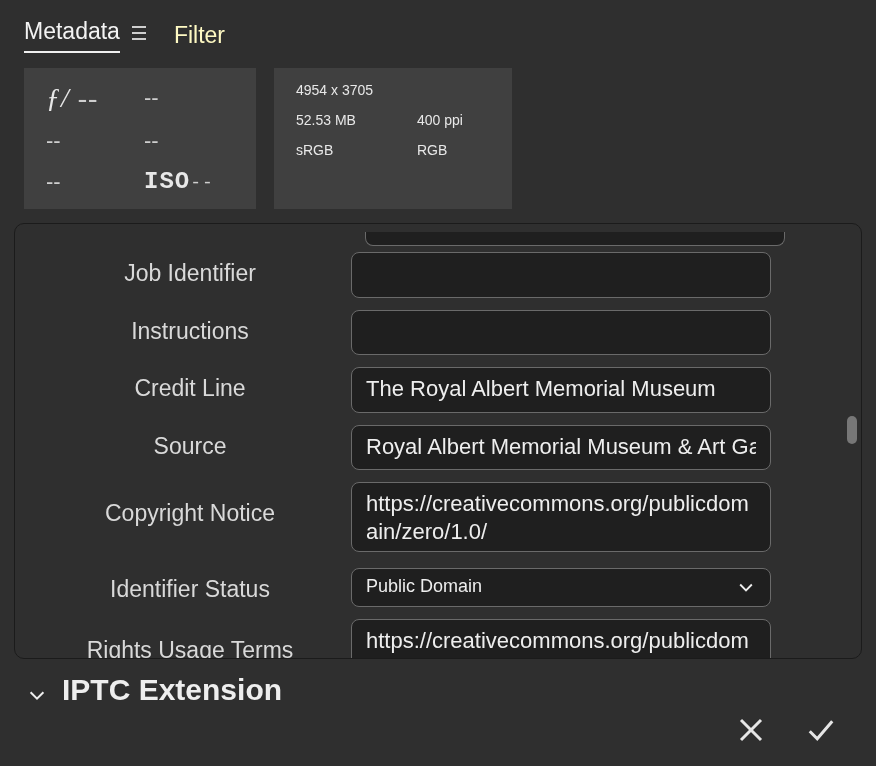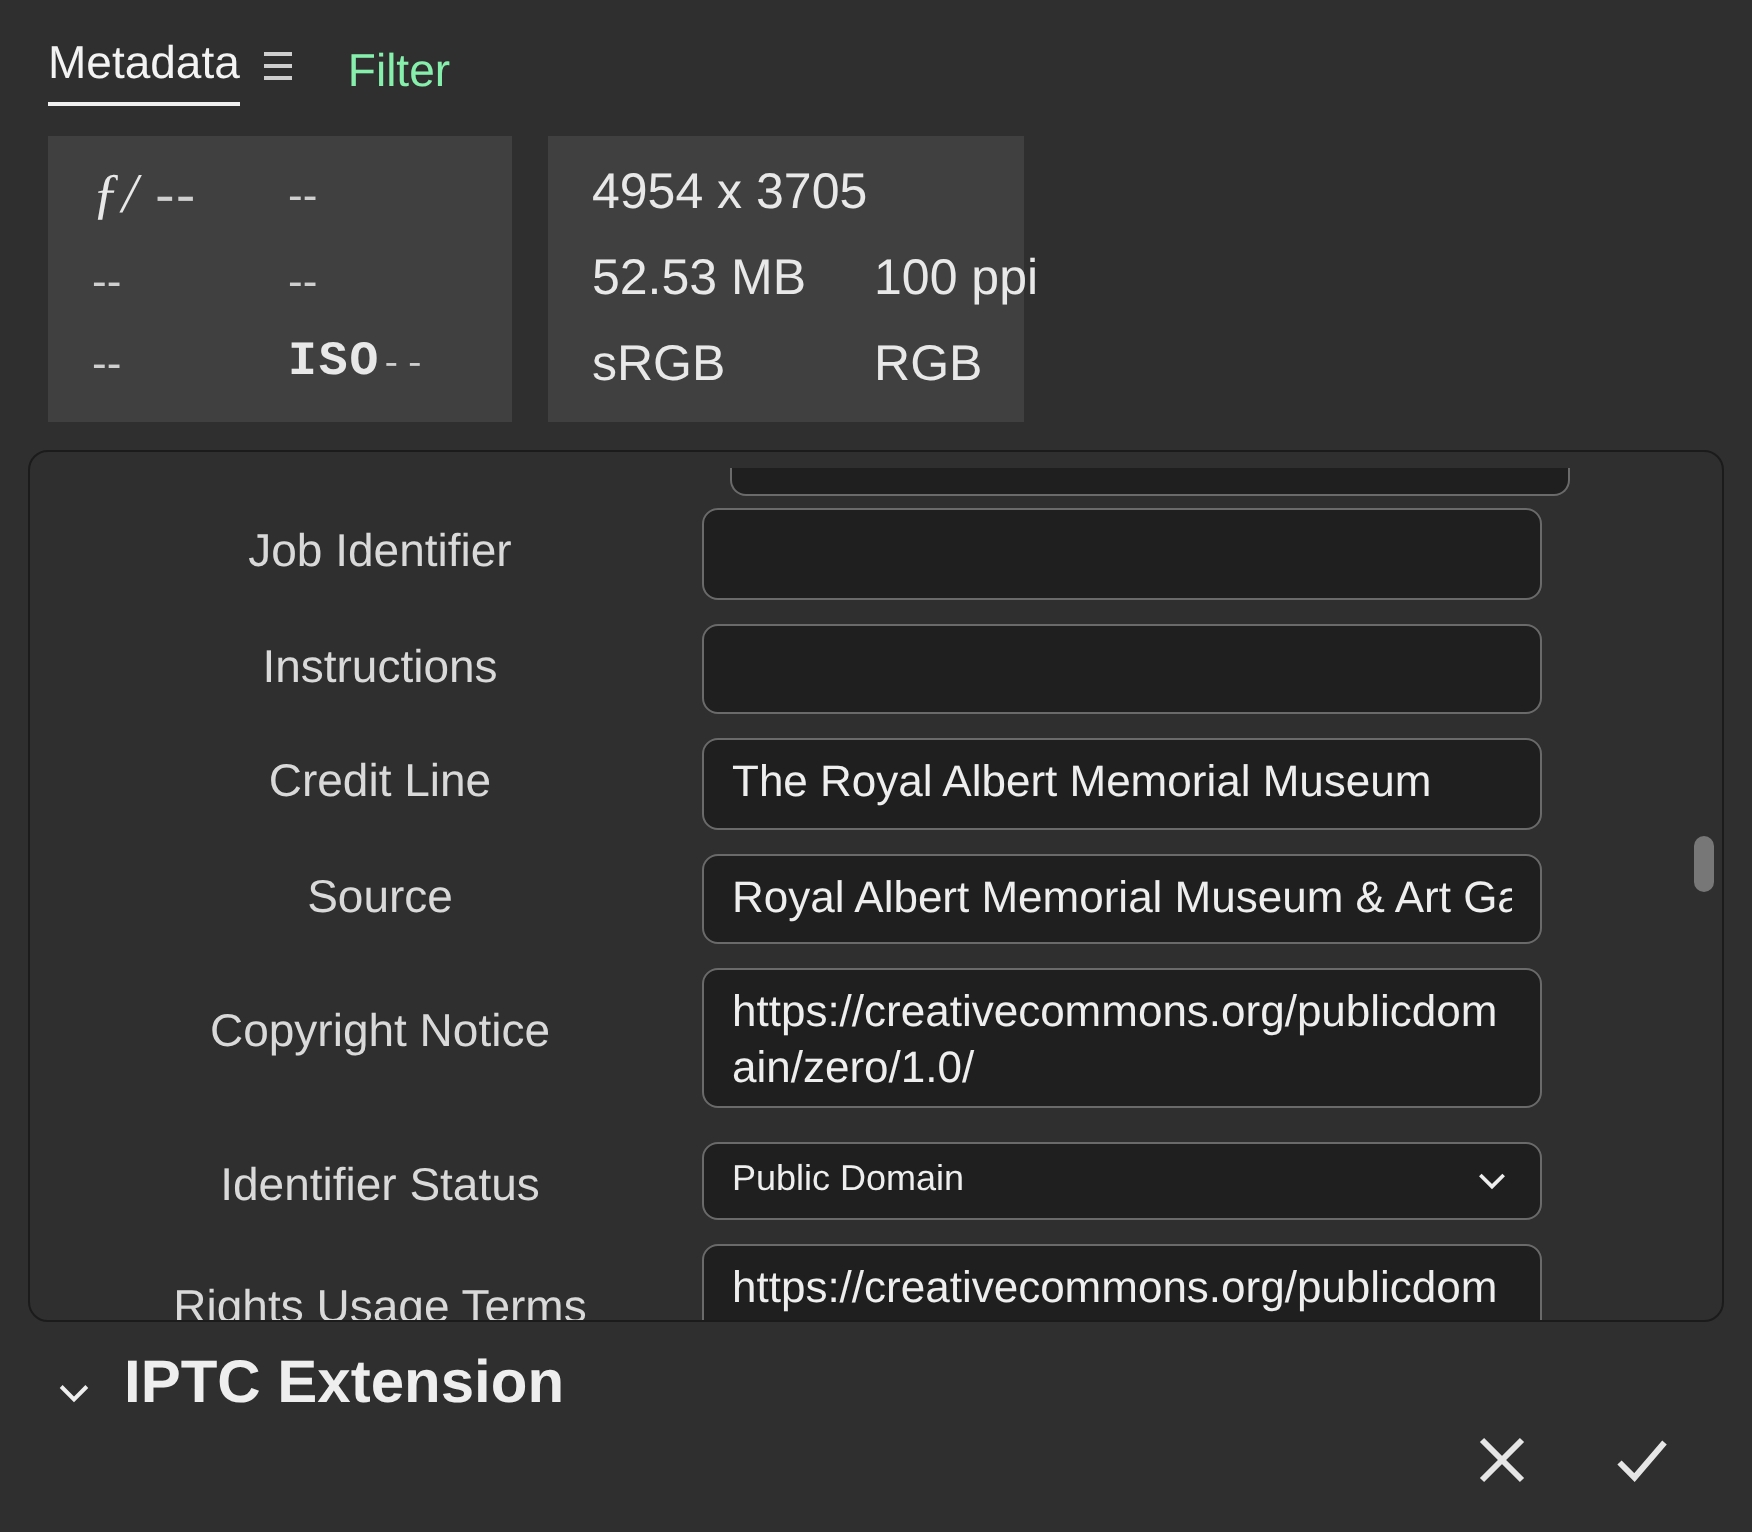--- a/index.html
+++ b/index.html
@@ -10,21 +10,21 @@
     color: #e8e8e8;
     overflow: hidden;
   }
   .panel { width:100%; height:100%; display:flex; flex-direction:column; }
   .tabs {
     display:flex; align-items:center; gap:28px;
     padding: 16px 20px 0 24px;
     height:54px;
   }
   .tab {
-    font-size:23px; color:#86efac; cursor:pointer;
+    font-size:23px; color:#fef9c3; cursor:pointer;
     display:flex; align-items:center; gap:12px;
   }
   .tab.active { color:#f3f3f3; }
   .tab.active .tab-lbl { border-bottom:2px solid #f0f0f0; padding-bottom:6px;}
   .menu-icon { display:flex; flex-direction:column; gap:4px; margin-top:-4px;}
   .menu-icon span { width:14px; height:2px; background:#cfcfcf; display:block; }
   .info-row {
     display:flex; gap:18px; padding:14px 0 14px 24px;
   }
   .info-card {
@@ -33,21 +33,21 @@
     font-size:22px;
   }
   .info-card.cam { width:232px; }
   .info-card.file { width:238px; }
   .info-grid { display:grid; grid-template-columns: 1fr 1fr; row-gap:14px; column-gap:8px; align-items:center;}
   .fnum { font-family:"Georgia",serif; font-style:italic; font-size:28px; letter-spacing:1px; }
   .fnum .sl { font-weight:200; }
   .dash { color:#cfcfcf; }
   .iso { font-family:Liberation Mono, monospace; font-weight:700; font-size:24px; letter-spacing:1px;}
   .iso .d { font-weight:400; font-size:18px; color:#cfcfcf;}
-  .file-grid { display:grid; grid-template-columns:auto auto; row-gap:14px; column-gap:34px; font-size:25px; white-space:nowrap;}
+  .file-grid { display:grid; grid-template-columns:auto auto; row-gap:14px; column-gap:34px; font-size:14px; white-space:nowrap;}
   .meta-area {
     margin:0 14px 0 14px;
     border:1px solid #1b1b1b;
     border-radius:10px;
     height:436px;
     position:relative;
     overflow:hidden;
   }
   .fields {
     padding:8px 84px 0 36px;
@@ -124,21 +124,21 @@
         <div class="dash">--</div>
         <div class="dash">--</div>
         <div class="dash">--</div>
         <div class="iso"><span>ISO</span><span class="d">--</span></div>
       </div>
     </div>
     <div class="info-card file">
       <div class="file-grid">
         <div style="grid-column:1/3">4954 x 3705</div>
         <div>52.53 MB</div>
-        <div>100 ppi</div>
+        <div>400 ppi</div>
         <div>sRGB</div>
         <div>RGB</div>
       </div>
     </div>
   </div>
 
   <div class="meta-area">
     <div class="fields">
       <div class="stub-top"></div>
 

